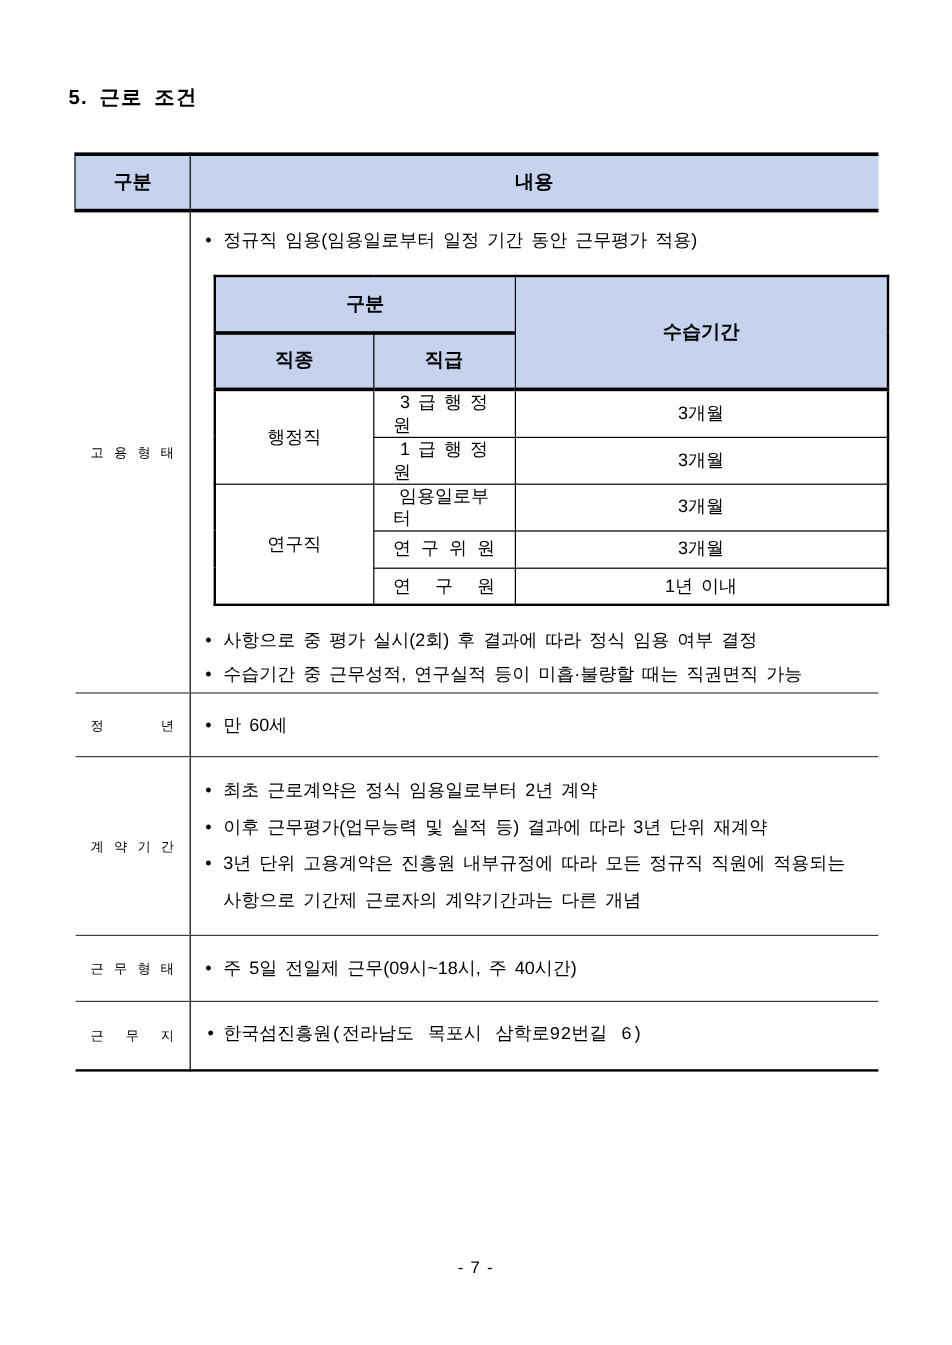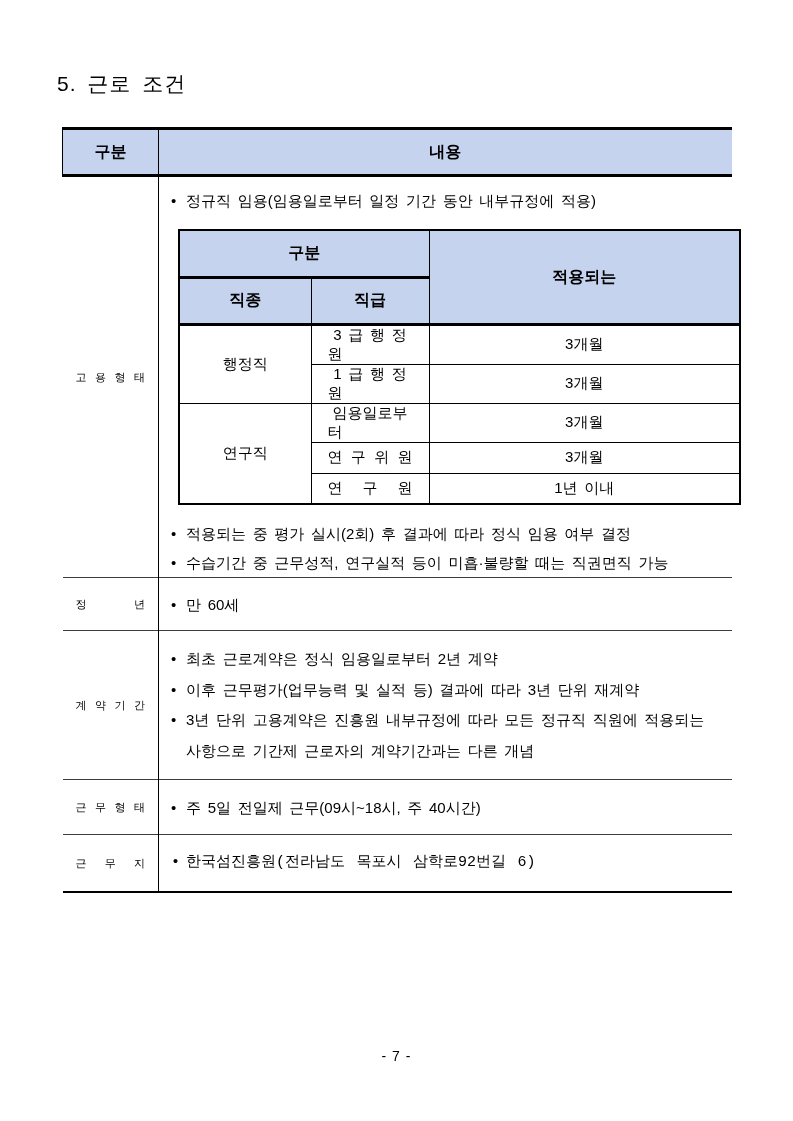--- a/index.html
+++ b/index.html
@@ -8,21 +8,21 @@
     width: 793px; height: 1121px;
     font-family: "Liberation Sans", sans-serif;
     color: #000;
     position: relative;
     overflow: hidden;
   }
   .page { position: absolute; inset: 0; background: #fff; }
 
   .section-title {
     position: absolute; left: 57px; top: 70px;
-    font-size: 21px; font-weight: 400; letter-spacing: 1px;
+    font-size: 17px; font-weight: 700; letter-spacing: 1px;
     word-spacing: 4px;
   }
 
   
   .outer-wrap { position: absolute; left: 62px; top: 127px; }
   table { border-collapse: collapse; table-layout: fixed; }
   .outer { width: 669px; border-top: 3px solid #000; border-bottom: 2px solid #000; }
   .outer thead th {
     background: #c6d3ee; height: 47px;
     font-size: 16px; font-weight: bold; text-align: center; vertical-align: middle;
@@ -90,33 +90,33 @@
         </tr>
       </thead>
       <tbody>
 
         <tr style="height:352px;">
           <td class="label-cell">고 용 형 태</td>
           <td class="content-cell top">
             <div class="emp-pad">
               <div class="bullet-line">
                 <span class="bullet-mark">•</span>
-                <span>정규직 임용(임용일로부터 일정 기간 동안 내부규정에 적용)</span>
+                <span>정규직 임용(임용일로부터 일정 기간 동안 근무평가 적용)</span>
               </div>
 
               <table class="inner">
                 <colgroup>
                     <col style="width:132px">
                     <col style="width:118px">
                     <col style="width:311px">
                   </colgroup>
                 <thead>
                   <tr>
                     <th colspan="2">구분</th>
-                    <th rowspan="2">적용되는</th>
+                    <th rowspan="2">수습기간</th>
                   </tr>
                   <tr>
                     <th>직종</th>
                     <th>직급</th>
                   </tr>
                 </thead>
                 <tbody>
                   <tr>
                     <td rowspan="2">행정직</td>
                     <td class="grade-cell">3 급 행 정 원</td>
@@ -138,21 +138,21 @@
                   <tr>
                     <td class="grade-cell">연 구 원</td>
                     <td>1년 이내</td>
                   </tr>
                 </tbody>
               </table>
 
               <div class="notes lh-loose">
                 <div class="bullet-line">
                   <span class="bullet-mark">•</span>
-                  <span>적용되는 중 평가 실시(2회) 후 결과에 따라 정식 임용 여부 결정</span>
+                  <span>사항으로 중 평가 실시(2회) 후 결과에 따라 정식 임용 여부 결정</span>
                 </div>
                 <div class="bullet-line">
                   <span class="bullet-mark">•</span>
                   <span>수습기간 중 근무성적, 연구실적 등이 미흡·불량할 때는 직권면직 가능</span>
                 </div>
               </div>
             </div>
           </td>
         </tr>
 

